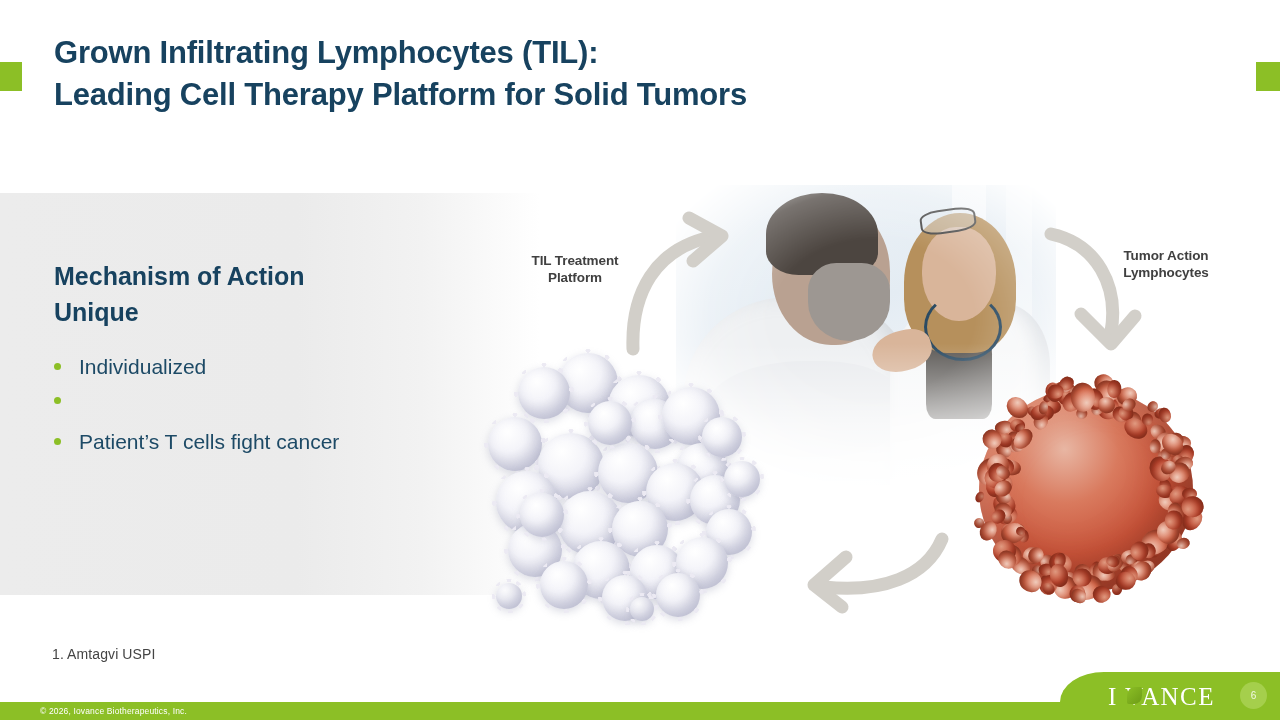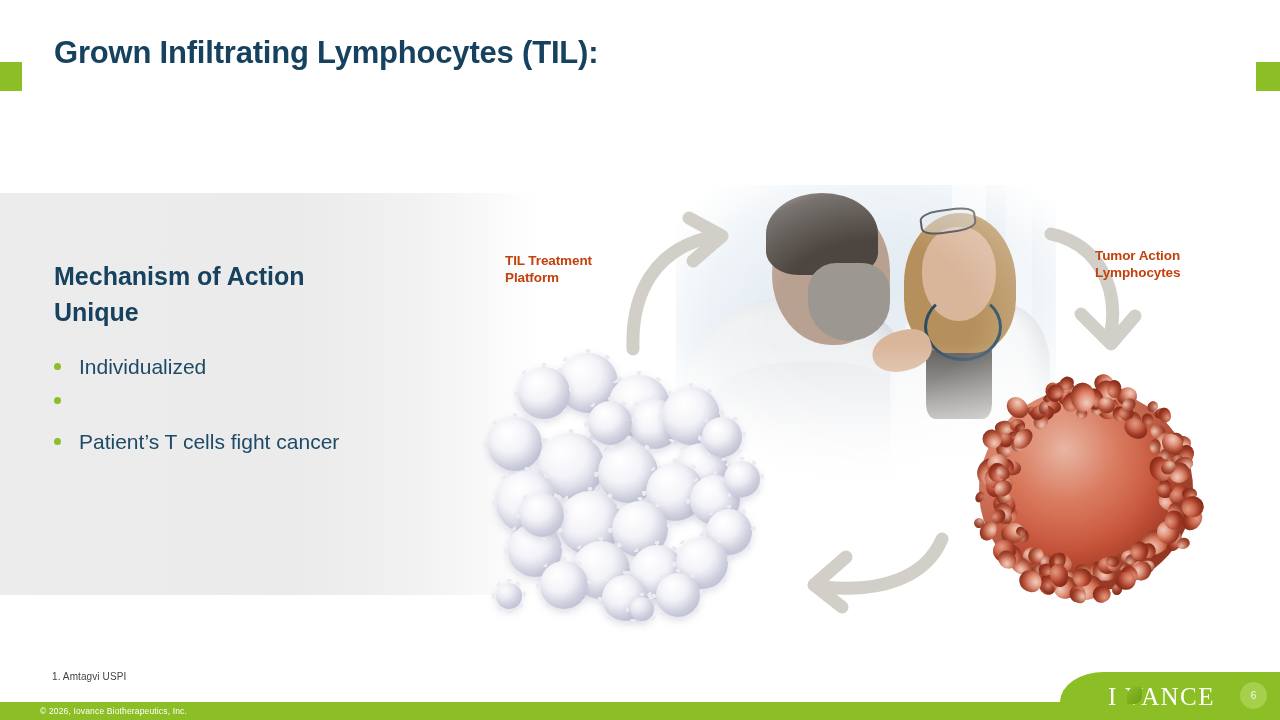--- a/index.html
+++ b/index.html
@@ -34,22 +34,22 @@
   .moa-head{color:#17425F;font-weight:bold;font-size:25px;line-height:36px;}
   .bullets{margin-top:24px;}
   .bullet-row{display:flex;align-items:baseline;margin-bottom:21px;}
   .bullet-dot{
     width:7px;height:7px;border-radius:50%;background:#8CBF26;
     flex:0 0 auto;margin-right:18px;position:relative;top:-4px;
   }
   .bullet-text{color:#1d4a66;font-size:21px;line-height:26px;}
 
   .cyc-label{
-    position:absolute;color:#c2410c;font-weight:bold;font-size:13.5px;
-    line-height:17px;letter-spacing:-0.1px;
+    position:absolute;color:#404040;font-weight:bold;font-size:13.5px;
+    line-height:17px;text-align:center;letter-spacing:-0.1px;
   }
   #label-til{left:505px;top:252px;width:140px;}
   #label-tumor{left:1095px;top:247px;width:142px;}
   #label-tcells{left:760px;top:604px;width:220px;}
   .sup{font-size:9px;vertical-align:super;}
 
   
   .arrow-svg{position:absolute;overflow:visible;}
   #arrow-top{left:615px;top:215px;}
   #arrow-right{left:1045px;top:210px;}
@@ -110,21 +110,21 @@
       radial-gradient(circle at 78% 12%,#eceaf3 0 2.4px,transparent 2.6px),
       radial-gradient(circle at 96% 44%,#eceaf3 0 2.4px,transparent 2.6px),
       radial-gradient(circle at 86% 80%,#eceaf3 0 2.4px,transparent 2.6px),
       radial-gradient(circle at 54% 98%,#eceaf3 0 2.4px,transparent 2.6px),
       radial-gradient(circle at 20% 88%,#eceaf3 0 2.4px,transparent 2.6px),
       radial-gradient(circle at 3% 52%,#eceaf3 0 2.4px,transparent 2.6px),
       radial-gradient(circle at 16% 14%,#eceaf3 0 2.4px,transparent 2.6px);
   }
 
   
-  #footnote{position:absolute;left:52px;top:671px;color:#444;font-size:10px;letter-spacing:.1px;}
+  #footnote{position:absolute;left:52px;top:646px;color:#444;font-size:14px;letter-spacing:.1px;}
 
   
   #footer-bar{position:absolute;left:0;top:702px;width:1280px;height:18px;background:#8CBF26;}
   #copyright{position:absolute;left:40px;top:706px;color:#ffffff;font-size:8.5px;letter-spacing:.15px;}
 
   #logo-shape{
     position:absolute;left:1060px;top:672px;width:220px;height:48px;
     background:#8CBF26;border-top-left-radius:44px 30px;
   }
   #logo-text{
@@ -144,20 +144,21 @@
 </head>
 <body>
 
 <div class="slide">
 
   <div id="accent-left" class="accent-sq"></div>
   <div id="accent-right" class="accent-sq"></div>
 
   <div class="title-block">
     <div class="title-line">Grown Infiltrating Lymphocytes (TIL):</div>
+    <div class="title-line">Leading Cell Therapy Platform for Solid Tumors</div>
   </div>
 
   <div id="gray-panel"></div>
 
   <div class="left-content">
     <div class="moa-head">Mechanism of Action</div>
     <div class="moa-head">Unique</div>
     <div class="bullets">
       <div class="bullet-row">
         <span class="bullet-dot"></span>

